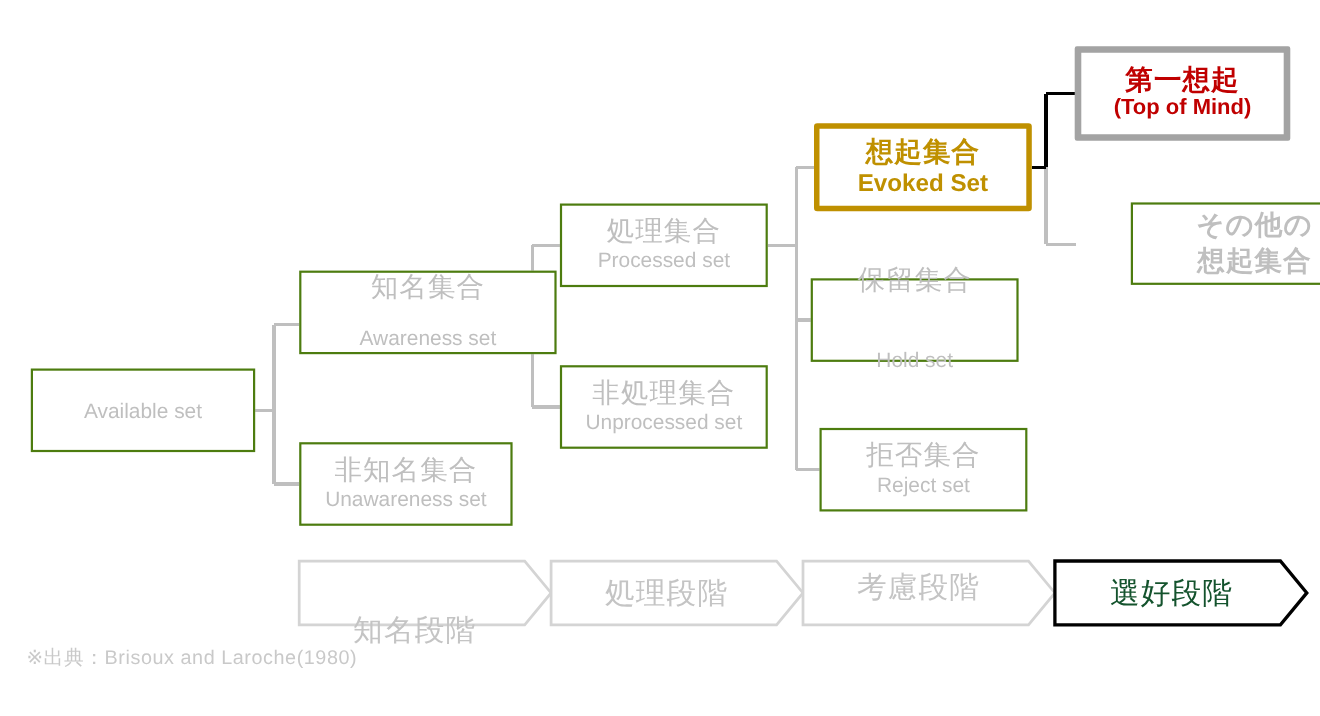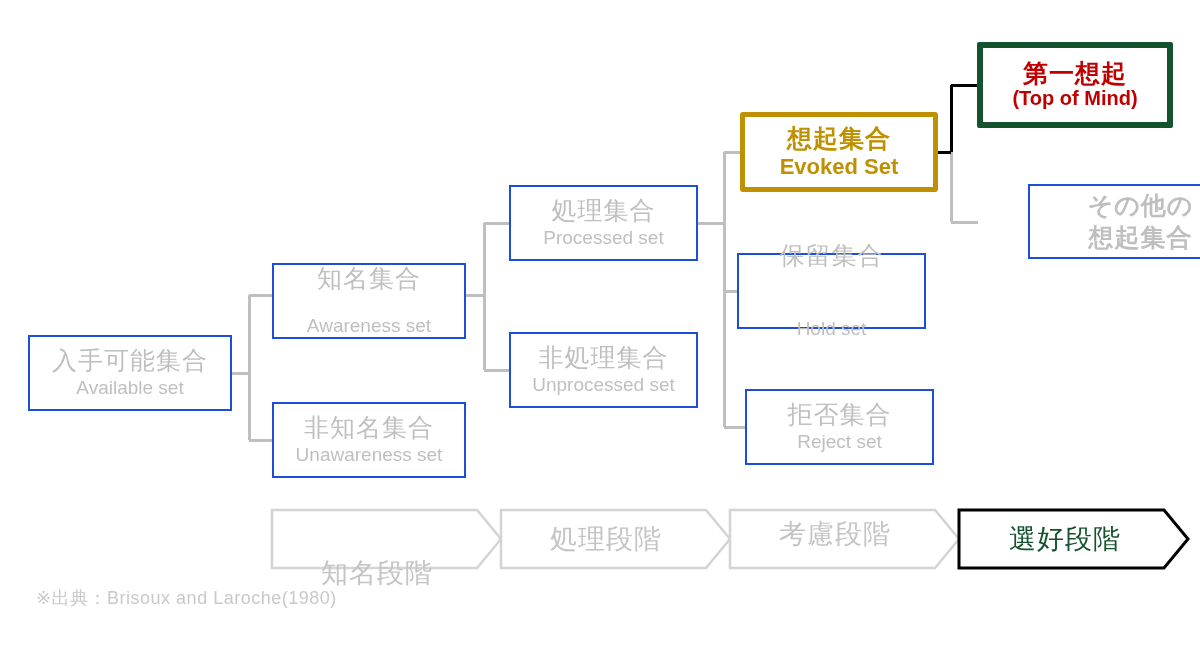--- a/index.html
+++ b/index.html
@@ -12,40 +12,40 @@
   #stage{position:absolute;left:0;top:0;width:1200px;height:651px;}
   .node{
     position:absolute;
     box-sizing:border-box;
     background:#ffffff;
     display:flex;flex-direction:column;
     align-items:center;justify-content:center;
     text-align:center;
     line-height:1.08;
   }
-  .node.gray{border:2px solid #1d4ed8;color:#bfbfbf;}
+  .node.gray{border:2px solid #4d7c0f;color:#bfbfbf;}
   .node.gold{border:5px solid #bf9000;color:#bf9000;font-weight:bold;border-radius:3px;}
-  .node.red{border:6px solid #14532d;color:#c00000;font-weight:bold;border-radius:2px;}
+  .node.red{border:6px solid #a3a3a3;color:#c00000;font-weight:bold;border-radius:2px;}
   .jp{font-size:25px;letter-spacing:1px;}
   .en{font-size:19px;margin-top:4px;}
   .node.gold .jp{font-size:25px;}
   .node.gold .en{font-size:22px;margin-top:3px;}
   .node.red .jp{font-size:25px;}
   .node.red .en{font-size:20px;margin-top:1px;}
   .node.twoline .jp{font-size:25px;line-height:1.25;}
   .stage-label{
     position:absolute;
     display:flex;align-items:center;justify-content:center;
     font-size:27px;letter-spacing:1px;
     pointer-events:none;
   }
   .stage-label.gray{color:#c4c4c4;}
   .stage-label.black{color:#14532d;}
   .footnote{
-    position:absolute;left:36px;top:586px;
+    position:absolute;left:24px;top:586px;
     font-size:18px;color:#c9c9c9;letter-spacing:0.5px;
   }
 </style>
 </head>
 <body>
 
 <svg id="stage" viewBox="0 0 1200 651" width="1200" height="651" aria-hidden="true">
 
   <g stroke="#bfbfbf" stroke-width="3" fill="none" shape-rendering="crispEdges">
     <path d="M 232,373 L 249,373"></path>
@@ -88,25 +88,24 @@
   </g>
   <g>
     <path d="M 730,510 L 935,510 L 959,539 L 935,568 L 730,568 Z" fill="#ffffff" stroke="#d4d4d4" stroke-width="2.5"></path>
   </g>
   <g>
     <path d="M 959,510 L 1164,510 L 1188,539 L 1164,568 L 959,568 Z" fill="#ffffff" stroke="#000000" stroke-width="3"></path>
   </g>
 </svg>
 
 <div class="node gray" style="left:28px;top:335px;width:204px;height:76px;">
-  <div class="jp">入手可能集合</div>
   <div class="en">Available set</div>
 </div>
 
-<div class="node gray" style="left:272px;top:263px;width:194px;height:76px;gap:20px;">
+<div class="node gray" style="left:272px;top:246px;width:234px;height:76px;gap:20px;">
   <div class="jp">知名集合</div>
   <div class="en">Awareness set</div>
 </div>
 
 <div class="node gray" style="left:272px;top:402px;width:194px;height:76px;">
   <div class="jp">非知名集合</div>
   <div class="en">Unawareness set</div>
 </div>
 
 <div class="node gray" style="left:509px;top:185px;width:189px;height:76px;">

